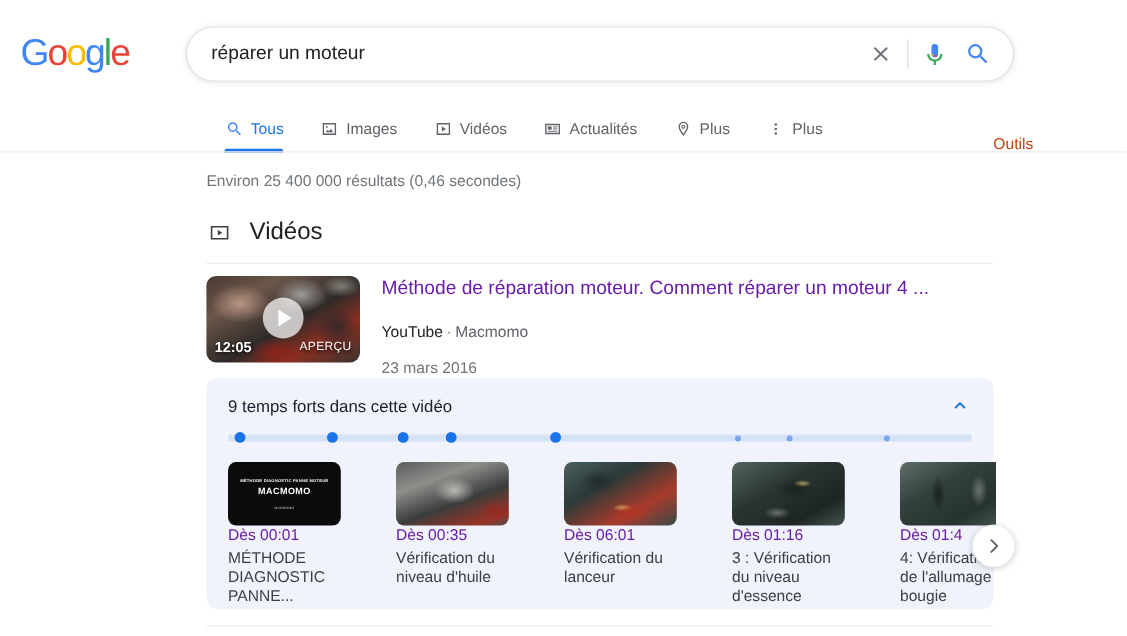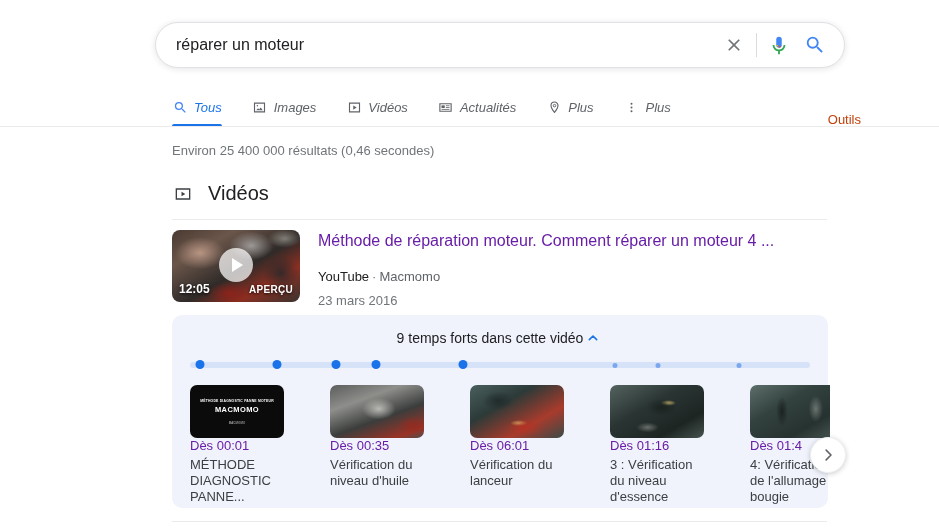--- a/index.html
+++ b/index.html
@@ -38,21 +38,21 @@
   }
   .sb-icon { display: flex; align-items: center; justify-content: center; cursor: pointer; }
   .clear-btn { width: 30px; height: 44px; margin-right: 4px; }
   .sb-divider { width: 1px; height: 24px; background: #dadce0; margin: 0 9px 0 3px; }
   .mic-btn { width: 26px; height: 44px; }
   .search-btn { width: 46px; height: 44px; margin-right: 6px; }
 
   
   .navwrap { position: absolute; left: 0; top: 87px; width: 939px; height: 40px; }
   .navline { position: absolute; left: 0; top: 39px; width: 939px; height: 1px; background: #ebebeb; }
-  .tabs { position: absolute; left: 172px; top: 0; display: flex; align-items: center; height: 40px; font-style: italic; }
+  .tabs { position: absolute; left: 187px; top: 0; display: flex; align-items: center; height: 40px; }
   .tab {
     display: flex; align-items: center; gap: 6px;
     height: 40px; padding: 0 14px 0 0; margin-right: 16px;
     font-size: 13px; color: #5f6368; cursor: pointer; position: relative;
     white-space: nowrap;
   }
   .tab:first-child { padding-left: 0; }
   .tab.active { color: #1a73e8; }
   .tab.active .underline {
     position: absolute; left: 0; right: 14px; bottom: 0; height: 3px;
@@ -106,43 +106,43 @@
     border-left: 11px solid #ffffff;
     border-top: 7px solid transparent; border-bottom: 7px solid transparent;
   }
   .vthumb .dur {
     position: absolute; left: 7px; bottom: 6px;
     color: #fff; font-size: 12px; font-weight: 700;
     text-shadow: 0 1px 3px rgba(0,0,0,.9);
   }
   .vthumb .apercu {
     position: absolute; right: 7px; bottom: 7px;
-    color: #fff; font-size: 10px; font-weight: 700; letter-spacing: .3px;
+    color: #fff; font-size: 10px; font-weight: 400; letter-spacing: .3px;
     text-shadow: 0 1px 3px rgba(0,0,0,.9);
   }
   .vmeta { margin-left: 18px; padding-top: 1px; }
   .vtitle {
     font-size: 16px; color: #681da8; line-height: 20px; cursor: pointer;
     white-space: nowrap;
   }
   .vsource { margin-top: 17px; font-size: 13px; color: #202124; line-height: 18px; }
   .vsource .sep { color: #70757a; margin: 0 3px; }
   .vsource .channel { color: #5f6368; }
-  .vdate { margin-top: 6px; font-size: 13px; color: #70757a; line-height: 18px; }
+  .vdate { margin-top: 12px; font-size: 13px; color: #70757a; line-height: 18px; }
 
   
   .panel {
     position: absolute; left: 172px; top: 188px;
     width: 656px; height: 193px;
     background: #f0f3fb; border-radius: 10px;
     overflow: visible;
   }
   .panel-head {
     position: absolute; left: 18px; top: 13px; right: 18px;
-    display: flex; align-items: center; justify-content: center;
+    display: flex; align-items: center; justify-content: space-between;
   }
   .panel-title { font-size: 14px; color: #202124; }
   .chev-up { width: 20px; height: 20px; display:flex; align-items:center; justify-content:center; cursor:pointer; }
 
   .timeline { position: absolute; left: 18px; top: 45px; width: 620px; height: 10px; }
   .tl-track {
     position: absolute; left: 0; top: 2px; width: 620px; height: 6px;
     background: #d6e2f8; border-radius: 3px;
   }
   .tl-dot {
@@ -194,20 +194,23 @@
 
   .bottom-rule { position: absolute; left: 172px; top: 394px; width: 655px; height: 1px; background: #ebebeb; }
 </style>
 </head>
 <body>
 
 <div class="page">
 
   <div class="header">
 
+    <div class="logo">
+      <span style="color:#4285F4">G</span><span style="color:#EA4335">o</span><span style="color:#FBBC05">o</span><span style="color:#4285F4">g</span><span style="color:#34A853">l</span><span style="color:#EA4335">e</span>
+    </div>
 
     <div class="searchbar">
       <input class="search-input" type="text" value="réparer un moteur" style="">
       <div class="sb-icon clear-btn">
         <svg width="20" height="20" viewBox="0 0 24 24">
           <path d="M19 6.41 17.59 5 12 10.59 6.41 5 5 6.41 10.59 12 5 17.59 6.41 19 12 13.41 17.59 19 19 17.59 13.41 12z" fill="#70757a"></path>
         </svg>
       </div>
       <div class="sb-divider"></div>
       <div class="sb-icon mic-btn">

